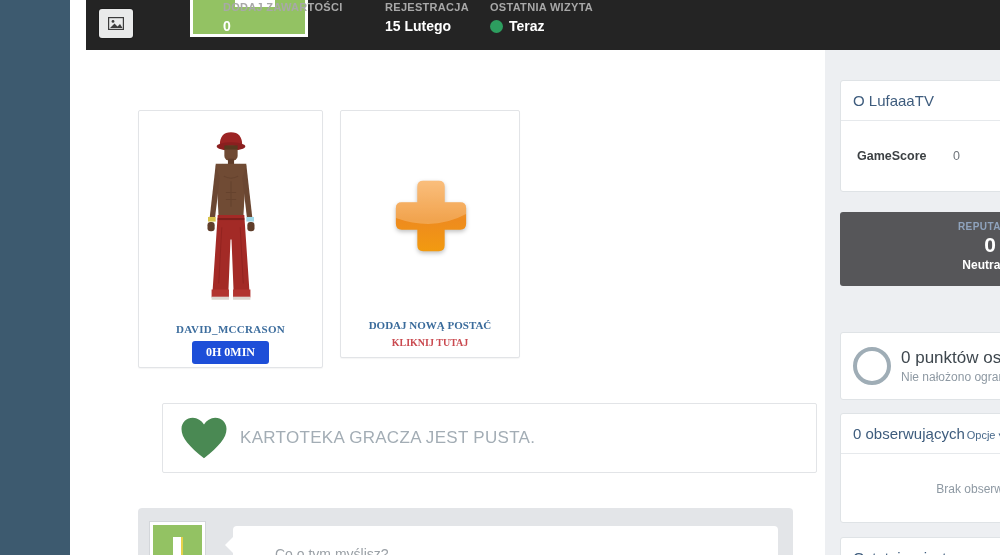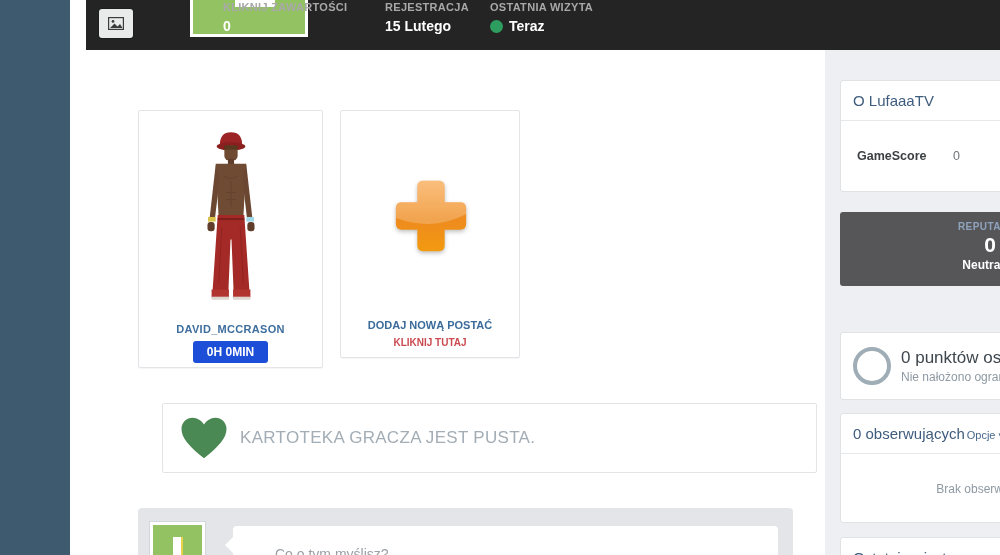--- a/index.html
+++ b/index.html
@@ -49,21 +49,21 @@
   #warn-text .t1 { font-size:17px; color:#3e474e; }
   #warn-text .t2 { font-size:12px; color:#8e99a3; margin-top:2px; }
 
   #followers-card { top:413px; height:110px; }
   #followers-empty { position:absolute; top:68px; width:100%; text-align:center;
                      font-size:12px; color:#8e99a3; }
   #visits-card { top:537px; height:60px; }
 
   
   .ccard { background:#fff; border:1px solid #e2e4e7; border-radius:2px;
-           box-shadow:0 1px 1px rgba(0,0,0,.04); text-align:center; cursor:pointer; }
+           box-shadow:0 1px 1px rgba(0,0,0,.04); text-align:center; cursor:pointer;font-family:Liberation Serif, serif; }
   #char-card { left:138px; top:110px; width:185px; height:258px; }
   #char-name { margin-top:8px; font-size:11px; font-weight:bold; color:#3e6e9e; letter-spacing:.3px; }
   #char-badge { display:inline-block; margin-top:6px; background:#1d4ed8; color:#fff;
                 font-size:12px; font-weight:bold; padding:4px 14px; border-radius:3px; }
   #add-card { left:340px; top:110px; width:180px; height:248px; }
   #add-title { position:absolute; top:208px; width:100%; font-size:11px; font-weight:bold; color:#3a6b9b; }
   #add-sub { position:absolute; top:226px; width:100%; font-size:10px; font-weight:bold; color:#ca4a50; }
   #plus-wrap { position:absolute; left:49px; top:64px; filter:drop-shadow(0 2px 2px rgba(0,0,0,.25)); }
 
   #empty-card { left:138px; top:403px; width:655px; height:70px; background:#fff;
@@ -94,21 +94,21 @@
   </div>
   <div class="abs" id="photo-btn" style="position:absolute; left:13px;">
     <svg width="16" height="13" viewBox="0 0 16 13">
       <rect x="0.5" y="0.5" width="15" height="12" fill="none" stroke="#3c3c3c" stroke-width="1.4"></rect>
       <circle cx="5" cy="4.4" r="1.4" fill="#3c3c3c"></circle>
       <path d="M2 11 L6.5 6.5 L9.5 9.5 L12 7 L14.5 11 Z" fill="#3c3c3c"></path>
     </svg>
   </div>
 
   <div class="abs stat" style="left:137px;">
-    <div class="lbl">KLIKNIJ ZAWARTOŚCI</div>
+    <div class="lbl">DODAJ ZAWARTOŚCI</div>
     <div class="val">0</div>
   </div>
   <div class="abs stat" style="left:299px;">
     <div class="lbl">REJESTRACJA</div>
     <div class="val">15 Lutego</div>
   </div>
   <div class="abs stat" style="left:404px;">
     <div class="lbl">OSTATNIA WIZYTA</div>
     <div class="val">
       <span class="dot"></span>

